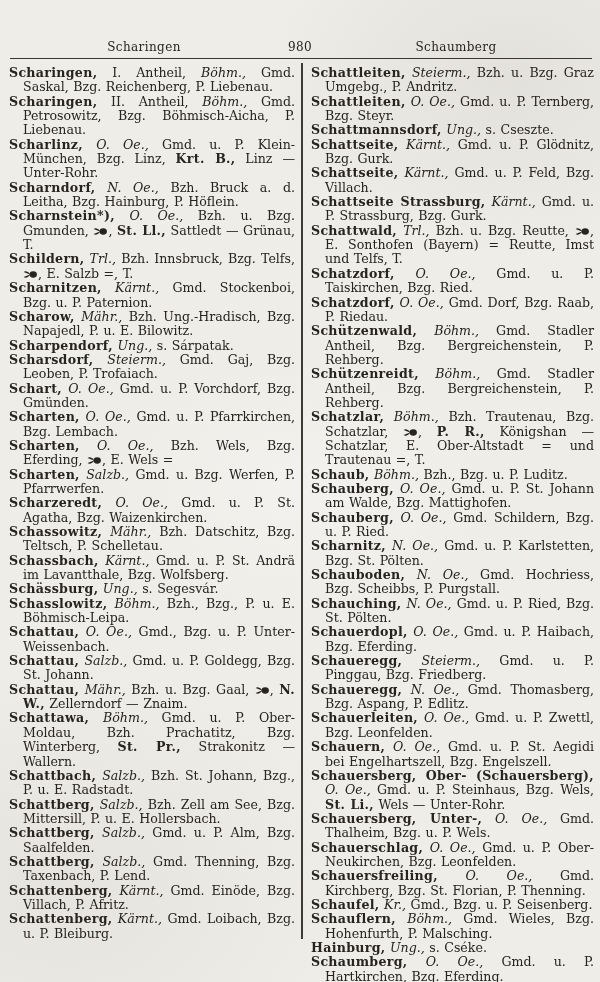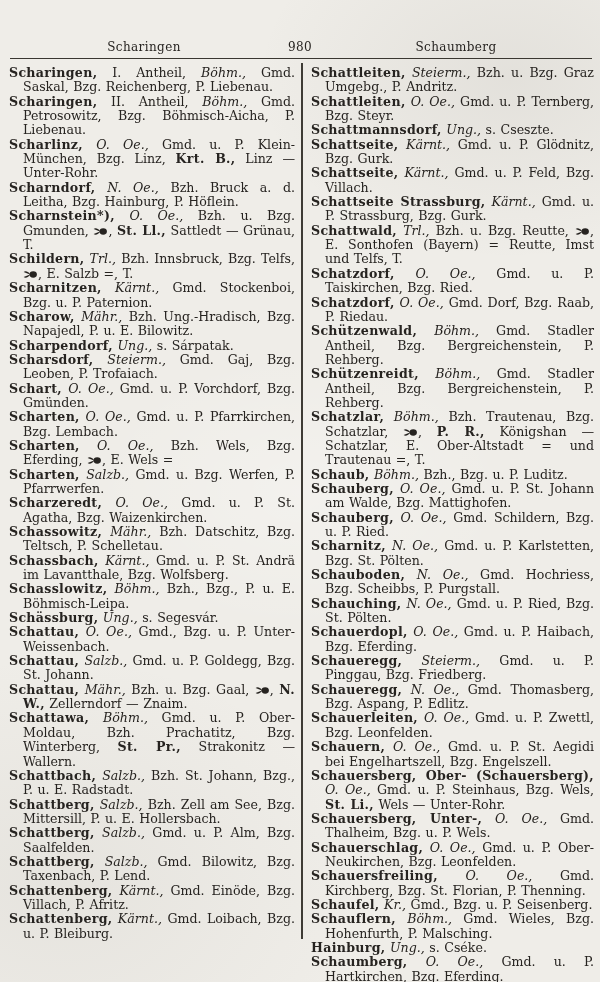--- a/index.html
+++ b/index.html
@@ -88,34 +88,34 @@
       <div class="entry"><span class="s-l">Scharten,</span><span class="s-i"> O. Oe.,</span><span class="s-p"> Gmd. u. P. Pfarrkirchen, Bzg. Lembach.</span></div>
       <div class="entry"><span class="s-l">Scharten,</span><span class="s-i"> O. Oe.,</span><span class="s-p"> Bzh. Wels, Bzg. Eferding, </span><span class="rw"><svg width="15" height="9" viewBox="0 0 16 10">
             <ellipse cx="11" cy="5" rx="4.1" ry="3.5"></ellipse>
             <path d="M7.6 4.6 C5.2 1.4, 2.2 0.6, 0.4 2.2 C2.6 3.0, 5.0 3.9, 7.6 5.0 Z"></path>
             <path d="M7.6 5.4 C5.2 8.6, 2.2 9.4, 0.4 7.8 C2.6 7.0, 5.0 6.1, 7.6 5.0 Z"></path>
           </svg></span><span class="s-p">, E. Wels =</span></div>
       <div class="entry"><span class="s-l">Scharten,</span><span class="s-i"> Salzb.,</span><span class="s-p"> Gmd. u. Bzg. Werfen, P. Pfarrwerfen.</span></div>
       <div class="entry"><span class="s-l">Scharzeredt,</span><span class="s-i"> O. Oe.,</span><span class="s-p"> Gmd. u. P. St. Agatha, Bzg. Waizenkirchen.</span></div>
       <div class="entry"><span class="s-l">Schassowitz,</span><span class="s-i"> Mähr.,</span><span class="s-p"> Bzh. Datschitz, Bzg. Teltsch, P. Schelletau.</span></div>
       <div class="entry"><span class="s-l">Schassbach,</span><span class="s-i"> Kärnt.,</span><span class="s-p"> Gmd. u. P. St. Andrä im Lavantthale, Bzg. Wolfsberg.</span></div>
+      <div class="entry"><span class="s-l">Schässburg,</span><span class="s-i"> Ung.,</span><span class="s-p"> s. Segesvár.</span></div>
       <div class="entry"><span class="s-l">Schasslowitz,</span><span class="s-i"> Böhm.,</span><span class="s-p"> Bzh., Bzg., P. u. E. Böhmisch-Leipa.</span></div>
-      <div class="entry"><span class="s-l">Schässburg,</span><span class="s-i"> Ung.,</span><span class="s-p"> s. Segesvár.</span></div>
       <div class="entry"><span class="s-l">Schattau,</span><span class="s-i"> O. Oe.,</span><span class="s-p"> Gmd., Bzg. u. P. Unter-Weissenbach.</span></div>
       <div class="entry"><span class="s-l">Schattau,</span><span class="s-i"> Salzb.,</span><span class="s-p"> Gmd. u. P. Goldegg, Bzg. St. Johann.</span></div>
       <div class="entry"><span class="s-l">Schattau,</span><span class="s-i"> Mähr.,</span><span class="s-p"> Bzh. u. Bzg. Gaal, </span><span class="rw"><svg width="15" height="9" viewBox="0 0 16 10">
             <ellipse cx="11" cy="5" rx="4.1" ry="3.5"></ellipse>
             <path d="M7.6 4.6 C5.2 1.4, 2.2 0.6, 0.4 2.2 C2.6 3.0, 5.0 3.9, 7.6 5.0 Z"></path>
             <path d="M7.6 5.4 C5.2 8.6, 2.2 9.4, 0.4 7.8 C2.6 7.0, 5.0 6.1, 7.6 5.0 Z"></path>
           </svg></span><span class="s-p">, </span><span class="s-b">N. W.,</span><span class="s-p"> Zellerndorf — Znaim.</span></div>
       <div class="entry"><span class="s-l">Schattawa,</span><span class="s-i"> Böhm.,</span><span class="s-p"> Gmd. u. P. Ober-Moldau, Bzh. Prachatitz, Bzg. Winterberg, </span><span class="s-b">St. Pr.,</span><span class="s-p"> Strakonitz — Wallern.</span></div>
       <div class="entry"><span class="s-l">Schattbach,</span><span class="s-i"> Salzb.,</span><span class="s-p"> Bzh. St. Johann, Bzg., P. u. E. Radstadt.</span></div>
       <div class="entry"><span class="s-l">Schattberg,</span><span class="s-i"> Salzb.,</span><span class="s-p"> Bzh. Zell am See, Bzg. Mittersill, P. u. E. Hollersbach.</span></div>
       <div class="entry"><span class="s-l">Schattberg,</span><span class="s-i"> Salzb.,</span><span class="s-p"> Gmd. u. P. Alm, Bzg. Saalfelden.</span></div>
-      <div class="entry"><span class="s-l">Schattberg,</span><span class="s-i"> Salzb.,</span><span class="s-p"> Gmd. Bilowitz, Bzg. Taxenbach, P. Lend.</span></div>
+      <div class="entry"><span class="s-l">Schattberg,</span><span class="s-i"> Salzb.,</span><span class="s-p"> Gmd. Thenning, Bzg. Taxenbach, P. Lend.</span></div>
       <div class="entry"><span class="s-l">Schattenberg,</span><span class="s-i"> Kärnt.,</span><span class="s-p"> Gmd. Einöde, Bzg. Villach, P. Afritz.</span></div>
       <div class="entry"><span class="s-l">Schattenberg,</span><span class="s-i"> Kärnt.,</span><span class="s-p"> Gmd. Loibach, Bzg. u. P. Bleiburg.</span></div>
     </div>
 
   <div class="column col-right">
       <div class="entry"><span class="s-l">Schattleiten,</span><span class="s-i"> Steierm.,</span><span class="s-p"> Bzh. u. Bzg. Graz Umgebg., P. Andritz.</span></div>
       <div class="entry"><span class="s-l">Schattleiten,</span><span class="s-i"> O. Oe.,</span><span class="s-p"> Gmd. u. P. Ternberg, Bzg. Steyr.</span></div>
       <div class="entry"><span class="s-l">Schattmannsdorf,</span><span class="s-i"> Ung.,</span><span class="s-p"> s. Cseszte.</span></div>
       <div class="entry"><span class="s-l">Schattseite,</span><span class="s-i"> Kärnt.,</span><span class="s-p"> Gmd. u. P. Glödnitz, Bzg. Gurk.</span></div>
       <div class="entry"><span class="s-l">Schattseite,</span><span class="s-i"> Kärnt.,</span><span class="s-p"> Gmd. u. P. Feld, Bzg. Villach.</span></div>

